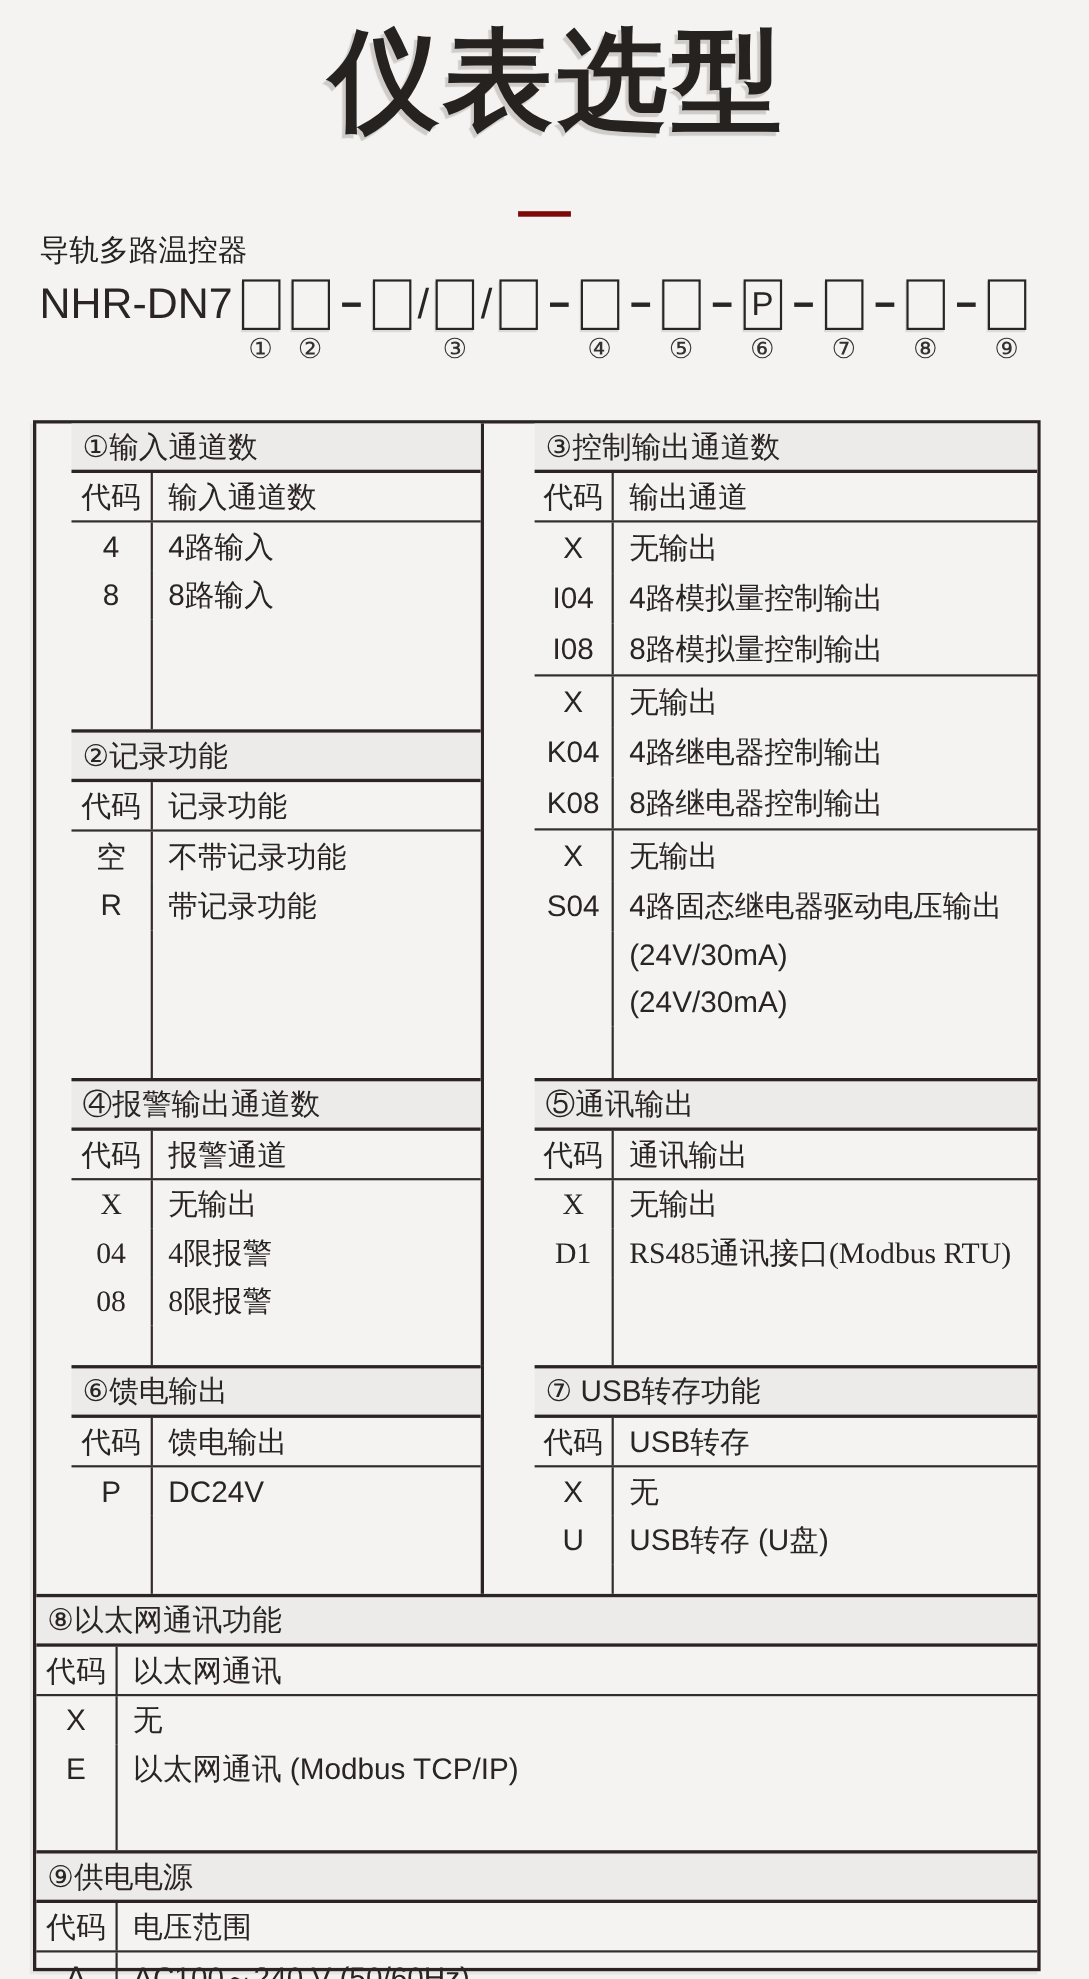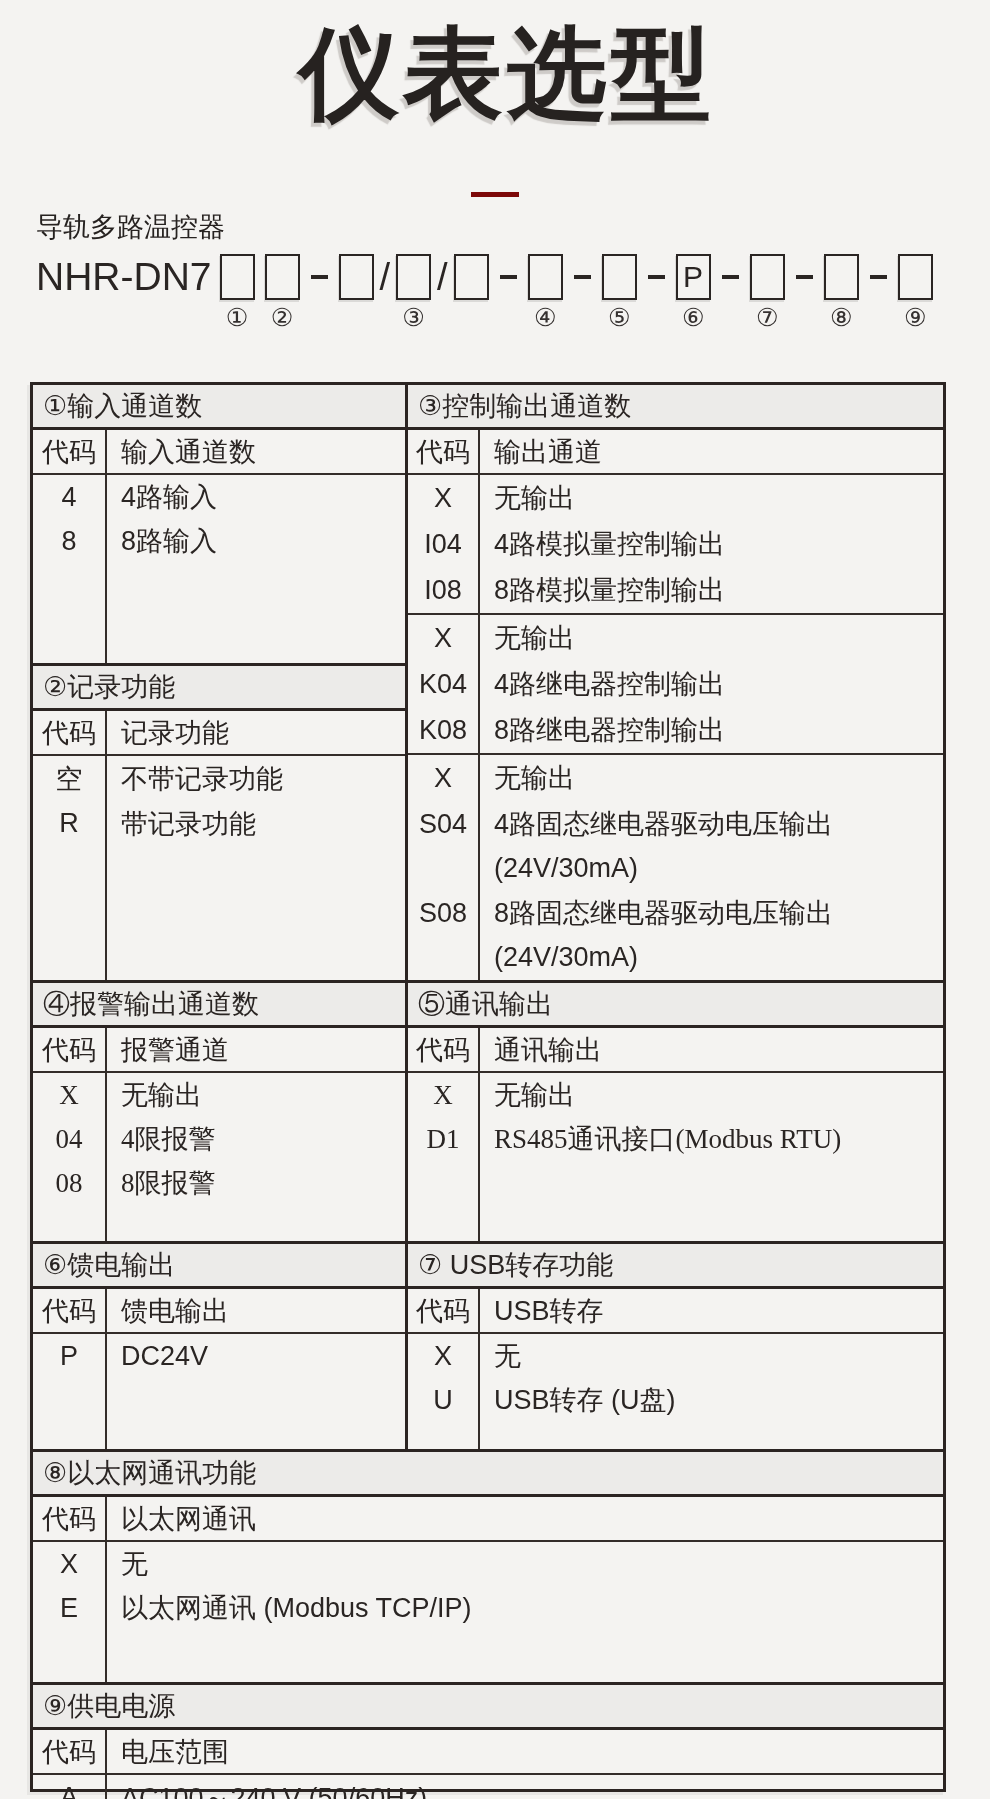--- a/index.html
+++ b/index.html
@@ -43,22 +43,22 @@
     box-shadow:-3px 3px 0 rgba(0,0,0,0.05);
   }
   .pair{display:flex;flex:0 0 auto;min-height:0;}
   .pairA{height:595px;}
   .pairB{height:261px;font-family:Liberation Serif, serif;}
   .pairC{height:208px;}
   .full{flex:0 0 auto;min-height:0;}
   .f8{height:233px;}
   .f9{flex:1 1 auto;}
   .pcell{display:flex;flex-direction:column;min-height:0;}
-  .pleft{flex:0 0 372px;border-right:3px solid #2b2422;}
-  .pright{flex:1;}
+  .pleft{flex:0 0 372px;border-right:3px solid #2b2422;padding-left:32px;}
+  .pright{flex:1;padding-left:46px;}
 
   .sec{display:flex;flex-direction:column;min-height:0;}
   .s1{height:278px;flex:0 0 auto;}
   .s2{flex:1 1 auto;border-radius:27px;}
   .s3,.s4,.s5,.s6,.s7,.s8w,.s9w{height:100%;}
 
   .band{
     flex:0 0 auto;height:42px;background:#ecebe9;
     border-top:3px solid #2b2422;border-bottom:3px solid #2b2422;
     display:flex;align-items:center;padding:0 0 0 10px;
@@ -319,24 +319,20 @@
                   <div class="tdesc">无输出</div>
                 </div>
                 <div class="trow">
                   <div class="tcode">S04</div>
                   <div class="tdesc">4路固态继电器驱动电压输出</div>
                 </div>
                 <div class="trow cont">
                   <div class="tcode"></div>
                   <div class="tdesc">(24V/30mA)</div>
                 </div>
-                <div class="trow">
-                  <div class="tcode">S08</div>
-                  <div class="tdesc">8路固态继电器驱动电压输出</div>
-                </div>
                 <div class="trow cont">
                   <div class="tcode"></div>
                   <div class="tdesc">(24V/30mA)</div>
                 </div>
               </div>
               <div class="tfill">
                 <div class="tcode"></div>
                 <div class="tdesc"></div>
               </div>
             </div>

